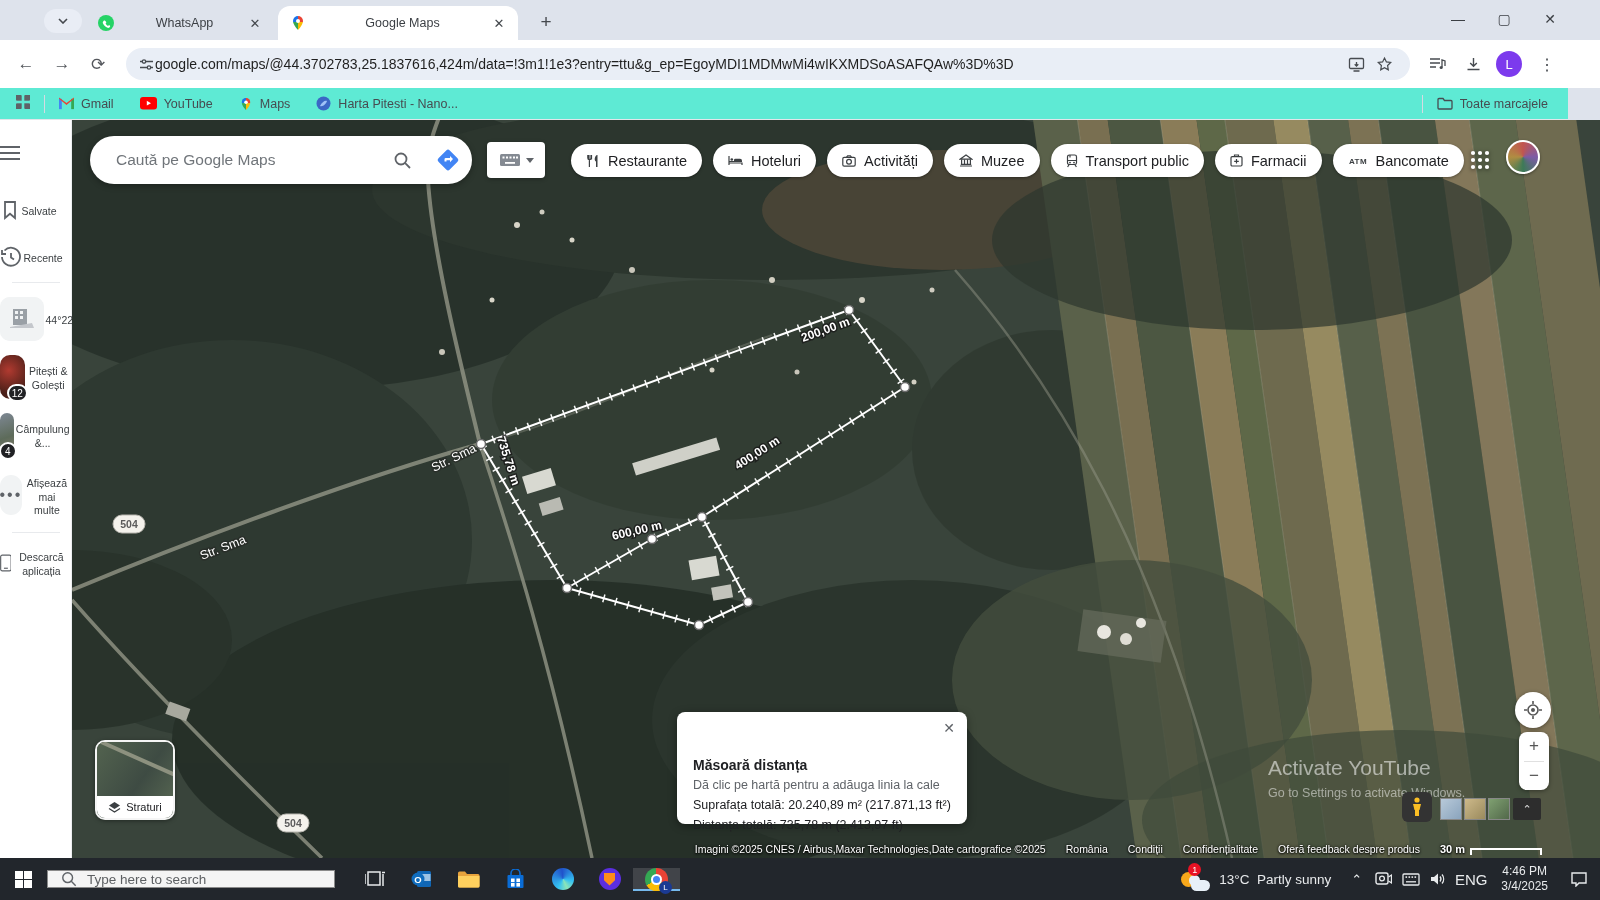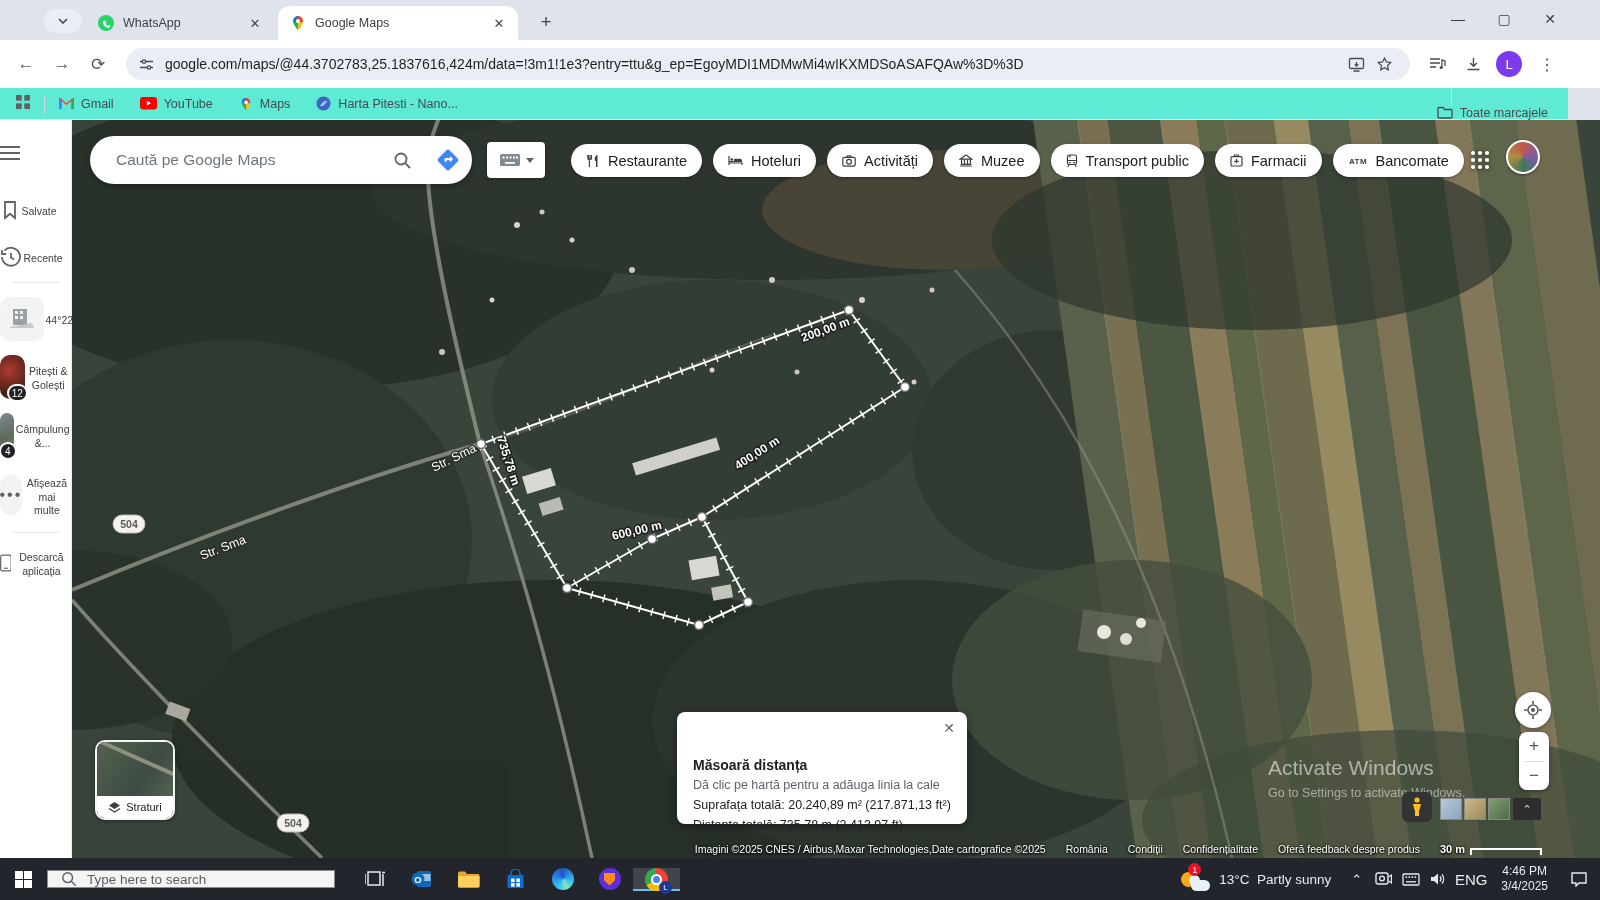--- a/index.html
+++ b/index.html
@@ -1,37 +1,37 @@
 <!DOCTYPE html>
 <html><head>
 <meta charset="utf-8">
 <style>
   * { margin:0; padding:0; box-sizing:border-box; }
   html,body { width:1600px; height:900px; overflow:hidden; font-family:"Liberation Sans", sans-serif; }
   .abs { position:absolute; }
   #stage { position:relative; width:1600px; height:900px; background:#dee3ec; }
 
   
-  #tabstrip { position:absolute; left:0; top:0; width:1600px; height:29px; background:#dee3ec; }
+  #tabstrip { position:absolute; left:0; top:0; width:1600px; height:29px; background:#dee3ec;text-align:center; }
   .tabsearch { position:absolute; left:44px; top:9px; width:38px; height:24px; border-radius:13px; background:#e9edf5; display:flex; align-items:center; justify-content:center; color:#45494e; font-size:11px; }
   .tab { position:absolute; top:6px; height:34px; display:flex; align-items:center; padding:0 10px 0 12px; font-size:12.5px; color:#3b3f44; }
   .tab.inactive { left:86px; width:188px; }
   .tab.active { left:278px; width:240px; background:#fff; border-radius:12px 12px 0 0; }
   .tab .fav { width:16px; height:16px; margin-right:9px; flex:0 0 auto; }
   .tab .ttl { flex:1; white-space:nowrap; overflow:hidden; }
   .tab .x { width:18px; height:18px; border-radius:50%; display:flex; align-items:center; justify-content:center; color:#45494e; font-size:13px; }
   .newtab { position:absolute; left:532px; top:8px; width:28px; height:28px; display:flex; align-items:center; justify-content:center; font-size:19px; color:#45494e; }
   .winctl { position:absolute; top:0; width:46px; height:38px; display:flex; align-items:center; justify-content:center; color:#3b3f44; font-size:14px; }
   .wa-ic { width:16px; height:16px; border-radius:50%; background:#25d366; display:flex; align-items:center; justify-content:center; }
 
   
   #toolbar { position:absolute; left:0; top:40px; width:1600px; height:48px; background:#fff; }
   .navbtn { position:absolute; top:50%; transform:translateY(-50%); width:32px; height:32px; display:flex; align-items:center; justify-content:center; color:#54575c; font-size:17px; }
   #omnibox { position:absolute; left:126px; top:8px; width:1284px; height:32px; background:#e9eef6; border-radius:16px; display:flex; align-items:center; padding:0 12px; }
-  #omnibox .url { font-size:14px; color:#1f1f1f; white-space:nowrap; overflow:hidden; flex:1; margin-left:10px; }
+  #omnibox .url { font-size:14px; color:#1f1f1f; white-space:nowrap; overflow:hidden; flex:1; }
   .tbicon { width:28px; height:28px; display:flex; align-items:center; justify-content:center; color:#474b50; flex:0 0 auto; }
   .avatar-l { width:26px; height:26px; border-radius:50%; background:#7c3aed; color:#fff; display:flex; align-items:center; justify-content:center; font-size:13px; }
 
   
   #bookmarks { position:absolute; left:0; top:88px; width:1568px; height:32px; background:#5eead4; border-bottom:1px solid #e3e6ea; display:flex; align-items:center; font-size:12.5px; color:#474b50; }
   .bm { display:flex; align-items:center; gap:7px; margin-right:26px; white-space:nowrap; }
   .vdiv { width:1px; height:18px; background:#d5dae2; margin:0 14px; }
 
   
   #sidebar { position:absolute; left:0; top:120px; width:72px; height:738px; background:#fff; border-right:1px solid #eceef0; display:flex; flex-direction:column; align-items:center; }
@@ -232,21 +232,21 @@
         </svg>
       <span>Maps</span>
     </div>
     <div class="bm">
       <svg width="15" height="15" viewBox="0 0 15 15">
           <circle cx="7.5" cy="7.5" r="7" fill="#3b67c5"></circle>
           <path d="M4 10c2-4 5-6 7-5-1 3-4 6-7 5z" fill="#9fc2f7"></path>
         </svg>
       <span>Harta Pitesti - Nano...</span>
     </div>
-    <div style="margin-left:auto; display:flex; flex-direction:column;">
+    <div style="margin-left:auto; display:flex; ">
       <div class="vdiv"></div>
       <div class="bm" style="margin-right:20px">
         <svg width="16" height="13" viewBox="0 0 16 13">
             <path d="M1 2.5a1 1 0 0 1 1-1h4l1.5 2H14a1 1 0 0 1 1 1v6.5a1 1 0 0 1-1 1H2a1 1 0 0 1-1-1z" fill="none" stroke="#474b50" stroke-width="1.3"></path>
           </svg>
         <span>Toate marcajele</span>
       </div>
     </div>
   </div>
 
@@ -565,21 +565,21 @@
 
     <div id="dlg">
       <div class="close">✕</div>
       <div class="t">Măsoară distanța</div>
       <div class="s">Dă clic pe hartă pentru a adăuga linia la cale</div>
       <div class="v">Suprafața totală: 20.240,89 m² (217.871,13 ft²)</div>
       <div class="v">Distanța totală: 735,78 m (2.413,97 ft)</div>
     </div>
 
     <div id="wmark">
-      <div class="w1">Activate Windows</div>
+      <div class="w1">Activate YouTube</div>
       <div class="w2">Go to Settings to activate Windows.</div>
     </div>
 
     <div id="locbtn">
       <svg width="18" height="18" viewBox="0 0 18 18">
           <circle cx="9" cy="9" r="5" fill="none" stroke="#565656" stroke-width="1.6"></circle>
           <circle cx="9" cy="9" r="2" fill="#565656"></circle>
           <path d="M9 0v3M9 15v3M0 9h3M15 9h3" stroke="#565656" stroke-width="1.6"></path>
         </svg>
     </div>

